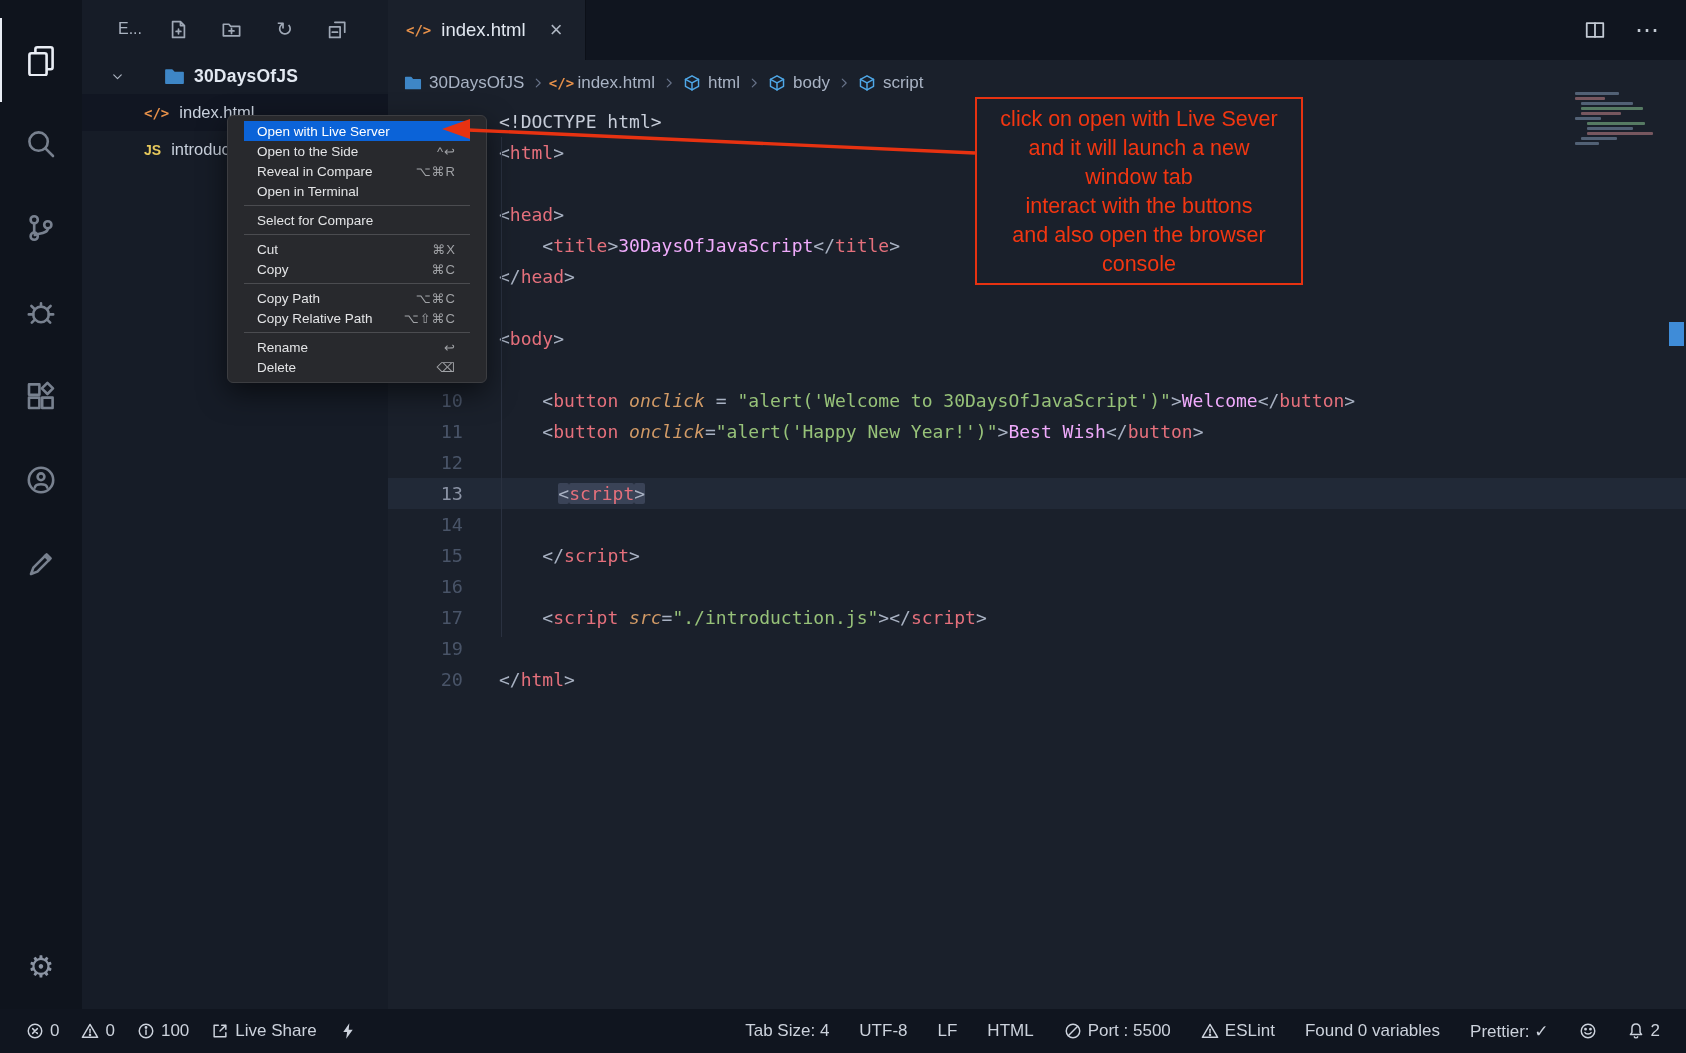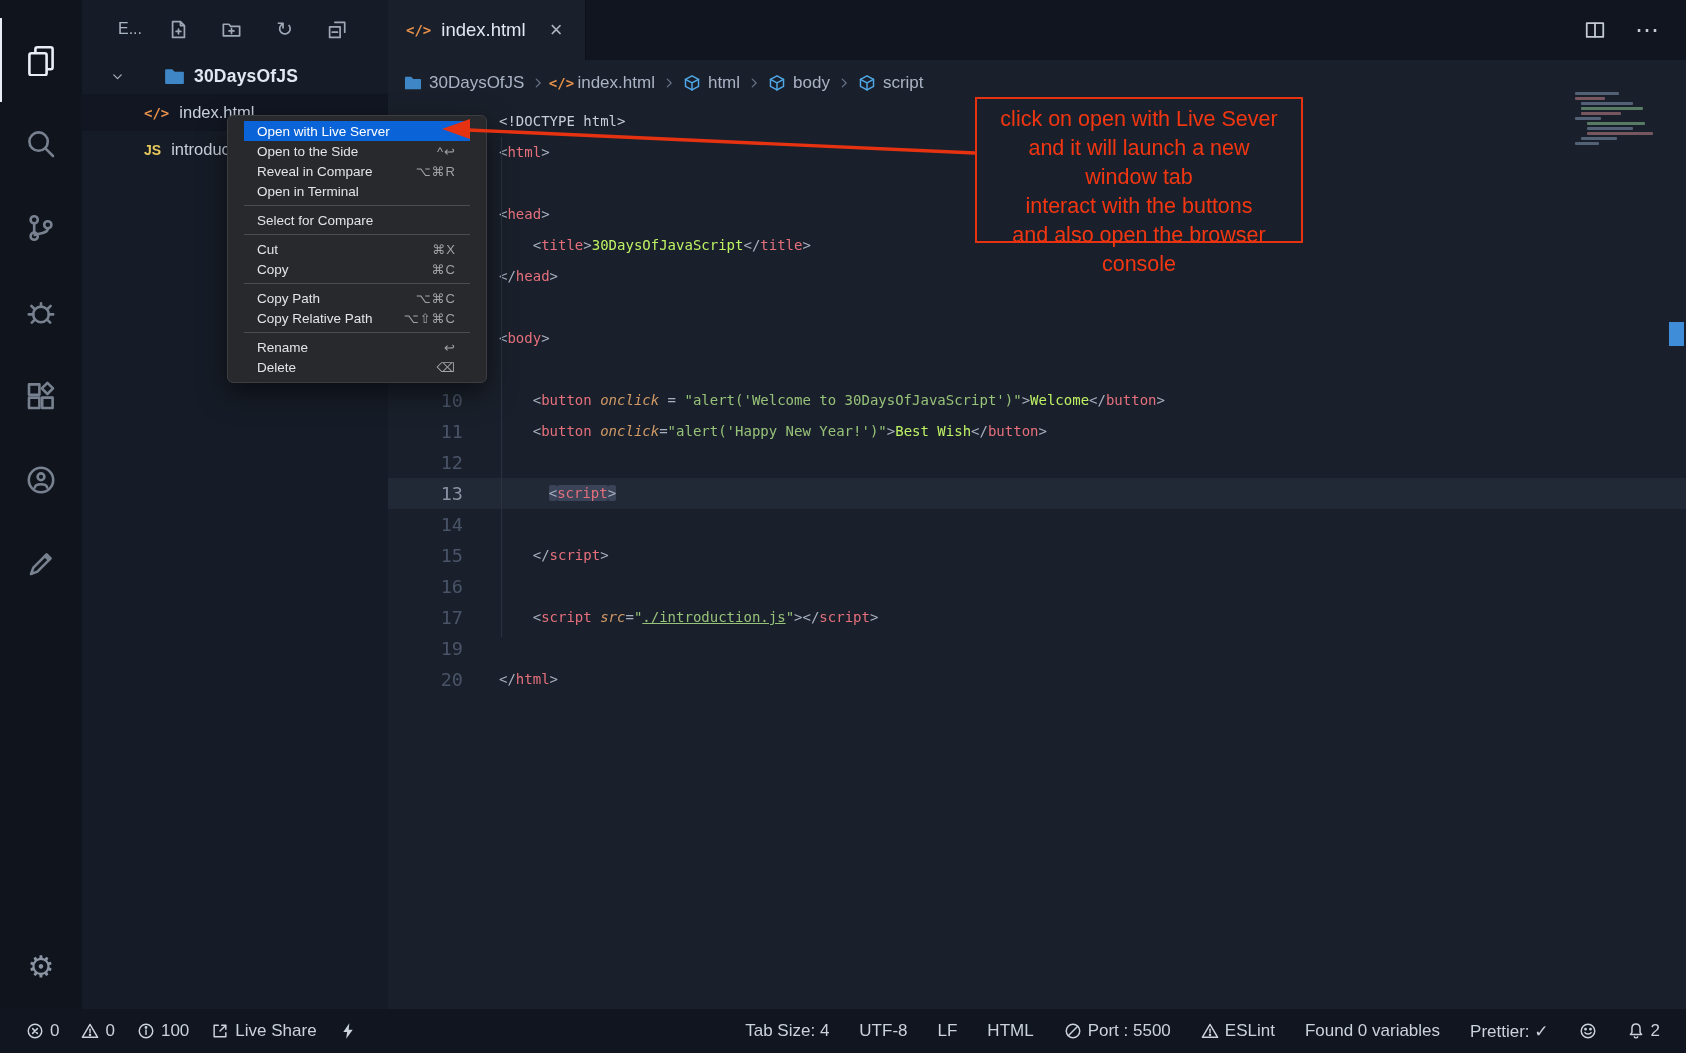--- a/index.html
+++ b/index.html
@@ -49,29 +49,29 @@
   .bc-sep{width:14px;height:14px;color:#68738a;}
   .bc-ic{width:18px;height:18px;}
   .bc-cube{color:#4fa8e8;}
 
   .code{position:absolute;left:0;top:106px;right:0;font-family:"DejaVu Sans Mono","Liberation Mono",monospace;}
   .code-row{display:flex;height:31px;align-items:center;}
   .code-row.current{background:#212937;gap:16px;}
   .gutter{width:95px;box-sizing:border-box;text-align:right;padding-right:20px;
           color:#495468;font-size:18.5px;flex:none;}
   .current .gutter{color:#8b93a5;}
-  .code-text{margin:0;white-space:pre;font-size:14px;line-height:31px;padding-left:16px;color:#d6dce6;}
+  .code-text{margin:0;white-space:pre;font-size:18px;line-height:31px;padding-left:16px;color:#d6dce6;}
   .tok-meta{color:#c7cdd9;}
   .tok-punct{color:#a8b1c2;}
   .tok-tag{color:#e5707c;}
   .tok-attr{color:#d19a66;font-style:italic;}
   .tok-str{color:#97c279;}
   .tok-fn{color:#62aeea;}
-  .tok-plain{color:#bef264;text-align:center;}
-  .link{text-decoration:underline;}
+  .tok-plain{color:#f0abfc;text-align:center;}
+  .link{}
   .hl{background:#3a4357;border-radius:2px;}
   .indent-guide{position:absolute;left:113px;top:137px;width:1px;height:500px;background:#2a3140;}
 
   .minimap{position:absolute;right:18px;top:90px;width:95px;height:58px;opacity:.95;}
   .mm-bar{position:absolute;height:2.5px;border-radius:1px;}
   .ov-marker{position:absolute;right:2px;top:322px;width:15px;height:24px;background:#3f8cd8;}
 
   
   .statusbar{position:absolute;left:0;right:0;bottom:0;height:44px;background:#10151f;
              display:flex;align-items:center;font-size:17px;color:#ccd2dc;}
@@ -83,21 +83,21 @@
   
   .ctx{position:absolute;left:227px;top:115px;width:226px;background:#28292d;border:1px solid #3c3d41;
        border-radius:6px;box-shadow:0 10px 28px rgba(0,0,0,.55);padding:5px 16px;z-index:50;
        font-size:13.5px;color:#e3e4e6;}
   .ctx-item{height:20px;display:flex;align-items:center;padding:0 14px 0 13px;cursor:pointer;}
   .ctx-item.hl-item{background:#0b63d8;color:#ffffff;}
   .ctx-sc{margin-left:auto;color:#a0a2a6;font-size:13px;letter-spacing:1px;}
   .ctx-div{border-top:1px solid #4b4c50;margin:4px 0;}
 
   
-  .anno{position:absolute;left:975px;top:97px;width:328px;height:146px;border:2px solid #e73211;
+  .anno{position:absolute;left:975px;top:97px;width:328px;height:188px;border:2px solid #e73211;
         z-index:40;text-align:center;padding-top:6px;box-sizing:border-box;}
   .anno div{color:#f23611;font-size:21.5px;line-height:29px;}
   .arrow{position:absolute;left:0;top:0;width:1686px;height:1053px;z-index:55;pointer-events:none;}
 </style>
 </head>
 <body>
 
 <div id="app">
 
   <div class="activity" id="activity-bar">

